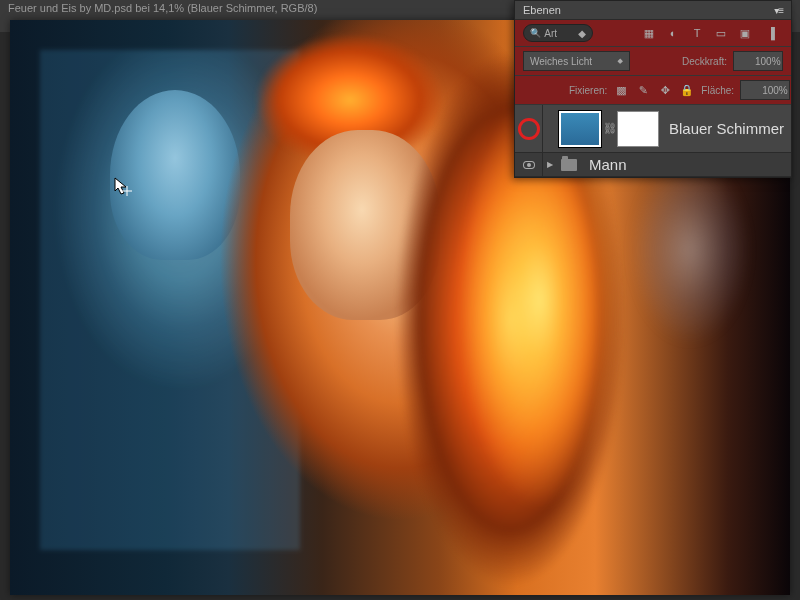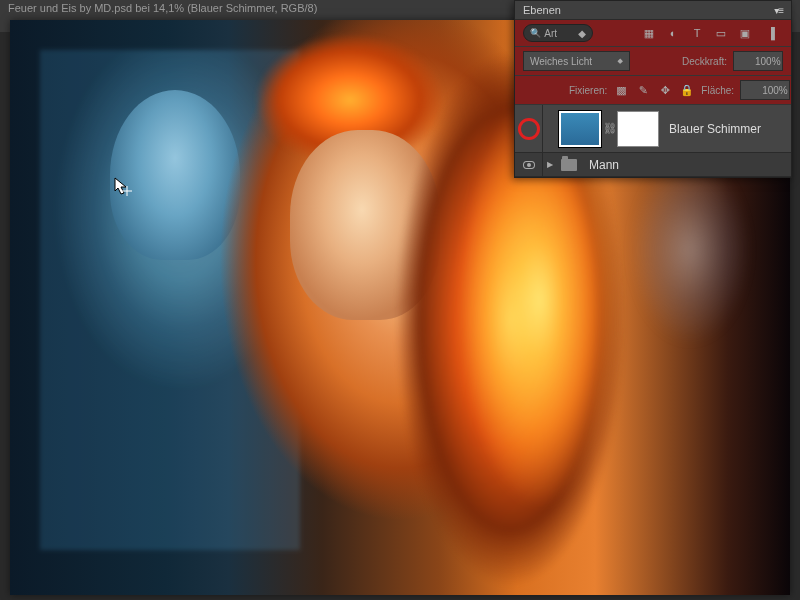--- a/index.html
+++ b/index.html
@@ -46,21 +46,21 @@
   .layers-list { background: #3a3a3a; }
   .layer-item { display: flex; align-items: center; height: 48px; background: #454545; border-bottom: 1px solid #2a2a2a; }
   .layer-item.sub { height: 24px; background: #3a3a3a; }
   .vis-col { width: 28px; height: 100%; display: flex; align-items: center; justify-content: center; border-right: 1px solid #2a2a2a; position: relative; }
   .vis-highlight { position: absolute; width: 22px; height: 22px; border: 3px solid #e02020; border-radius: 50%; }
   .exp-col { width: 14px; display: flex; align-items: center; justify-content: center; font-size: 8px; color: #aaa; }
   .thumb { width: 42px; height: 36px; border: 1px solid #888; margin: 0 2px; }
   .thumb.solid { background: linear-gradient(180deg, #3a8ab8 0%, #2a6a98 100%); border: 2px solid #fff; box-shadow: 0 0 0 1px #000; }
   .thumb.mask { background: #fff; }
   .link-icon { width: 12px; text-align: center; font-size: 11px; color: #aaa; }
-  .layer-name { flex: 1; padding-left: 8px; font-size: 12px; color: #ddd; }
+  .layer-name { flex: 1; padding-left: 8px; font-size: 15px; color: #ddd; }
   .folder-icon { width: 16px; height: 12px; background: #888; border-radius: 1px; margin: 0 4px; position: relative; }
   .folder-icon:before { content: ""; position: absolute; top: -3px; left: 1px; width: 6px; height: 3px; background: #888; border-radius: 1px 1px 0 0; }
   .eye { width: 12px; height: 8px; border: 1px solid #aaa; border-radius: 60% / 100%; position: relative; }
   .eye:after { content: ""; position: absolute; left: 3px; top: 1px; width: 4px; height: 4px; background: #aaa; border-radius: 50%; }
 </style>
 </head>
 <body>
 
 <div class="titlebar">Feuer und Eis by MD.psd bei 14,1% (Blauer Schimmer, RGB/8)</div>
 

